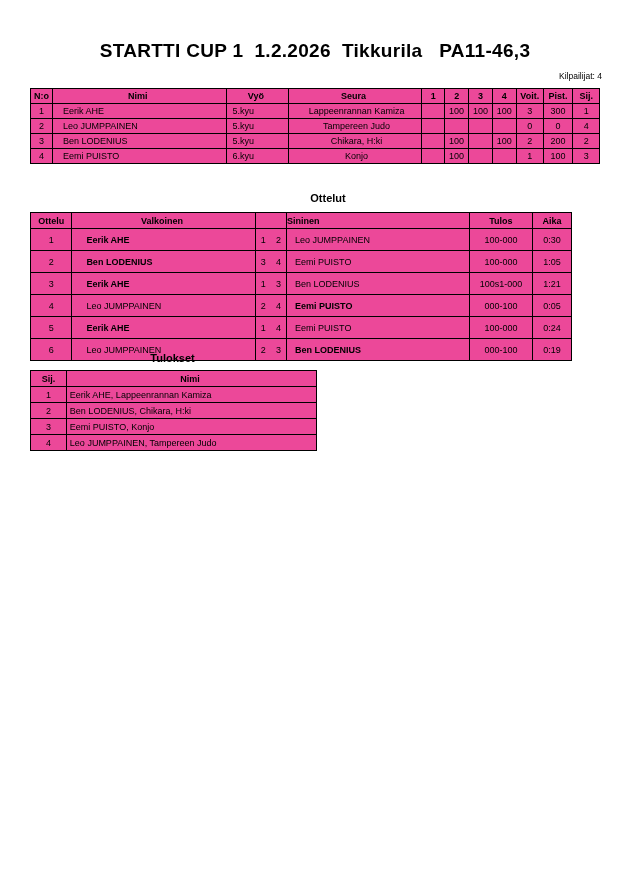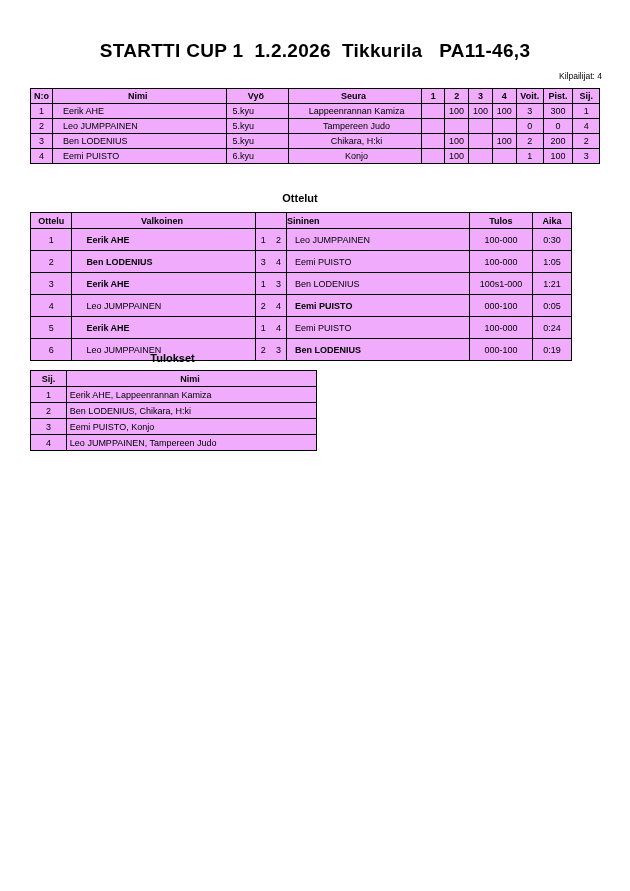--- a/index.html
+++ b/index.html
@@ -41,39 +41,40 @@
   }
   #heading-kilpailijat {
     top: 68px;
     left: 0;
     width: 500px;
   }
   #heading-ottelut {
     top: 192px;
     left: 0;
     width: 600px;
+    padding-left: 28px;
   }
   #heading-tulokset {
     top: 352px;
     left: 30px;
     width: 285px;
   }
   .entrant-count {
     position: absolute;
     top: 71px;
     right: 28px;
     font-size: 8.5px;
     text-align: right;
   }
   
   table {
     border-collapse: collapse;
     font-size: 9px;
     position: absolute;
-    background: #f0abfc;
+    background: #ec4899;
   }
   table td, table th {
     border: 1px solid #000000;
     padding: 2px 3px;
     font-weight: normal;
     white-space: nowrap;
     height: 13px;
     box-sizing: border-box;
   }
   table th {

